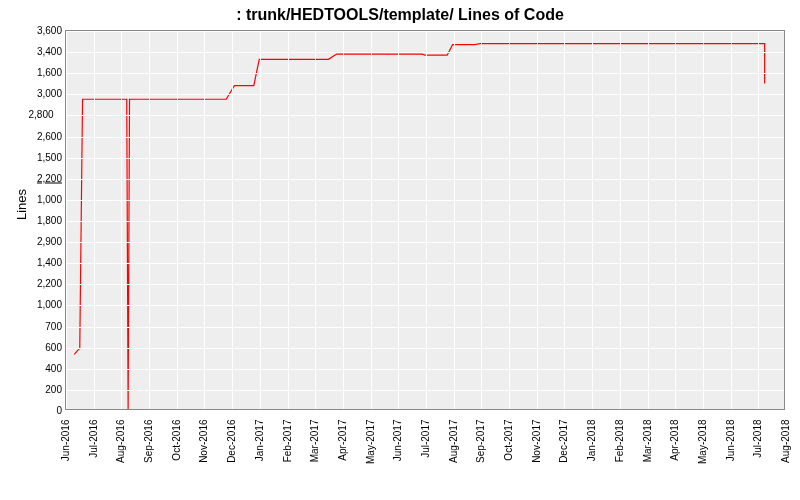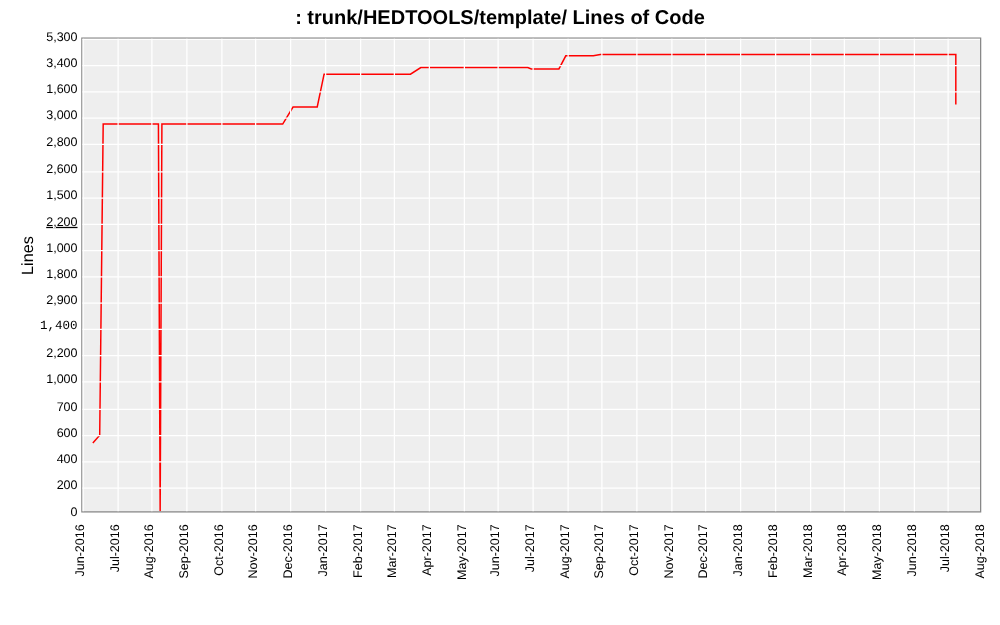--- a/index.html
+++ b/index.html
@@ -155,32 +155,32 @@
       <div class="grid-v" style="left: 720px;"></div>
     </div>
   <div id="yticks">
       <div class="ytick" style="top: 410px;">0</div>
       <div class="ytick" style="top: 388.889px;">200</div>
       <div class="ytick" style="top: 367.778px;">400</div>
       <div class="ytick" style="top: 346.667px;">600</div>
       <div class="ytick" style="top: 325.556px;">700</div>
       <div class="ytick" style="top: 304.444px;">1,000</div>
       <div class="ytick" style="top: 283.333px;">2,200</div>
-      <div class="ytick" style="top: 262.222px; font-family: Liberation Mono, monospace;">1,400</div>
+      <div class="ytick" style="top: 262.222px;">1,400</div>
       <div class="ytick" style="top: 241.111px;">2,900</div>
       <div class="ytick" style="top: 220px;">1,800</div>
       <div class="ytick" style="top: 198.889px;">1,000</div>
       <div class="ytick" style="top: 177.778px; text-decoration: underline;">2,200</div>
       <div class="ytick" style="top: 156.667px;">1,500</div>
       <div class="ytick" style="top: 135.556px;">2,600</div>
-      <div class="ytick" style="top: 114.444px;">2,800</div>
+      <div class="ytick" style="top: 114.444px; text-align: center;">2,800</div>
       <div class="ytick" style="top: 93.3333px;">3,000</div>
       <div class="ytick" style="top: 72.2222px;">1,600</div>
       <div class="ytick" style="top: 51.1111px;">3,400</div>
-      <div class="ytick" style="top: 30px;">5,300</div>
+      <div class="ytick" style="top: 30px;">3,600</div>
     </div>
   <div id="xticks">
       <div class="xtick" style="left: 5px; top: 414px;">Jun-2016</div>
       <div class="xtick" style="left: 32.6923px; top: 414px;">Jul-2016</div>
       <div class="xtick" style="left: 60.3846px; top: 414px;">Aug-2016</div>
       <div class="xtick" style="left: 88.0769px; top: 414px;">Sep-2016</div>
       <div class="xtick" style="left: 115.769px; top: 414px;">Oct-2016</div>
       <div class="xtick" style="left: 143.462px; top: 414px;">Nov-2016</div>
       <div class="xtick" style="left: 171.154px; top: 414px;">Dec-2016</div>
       <div class="xtick" style="left: 198.846px; top: 414px;">Jan-2017</div>

